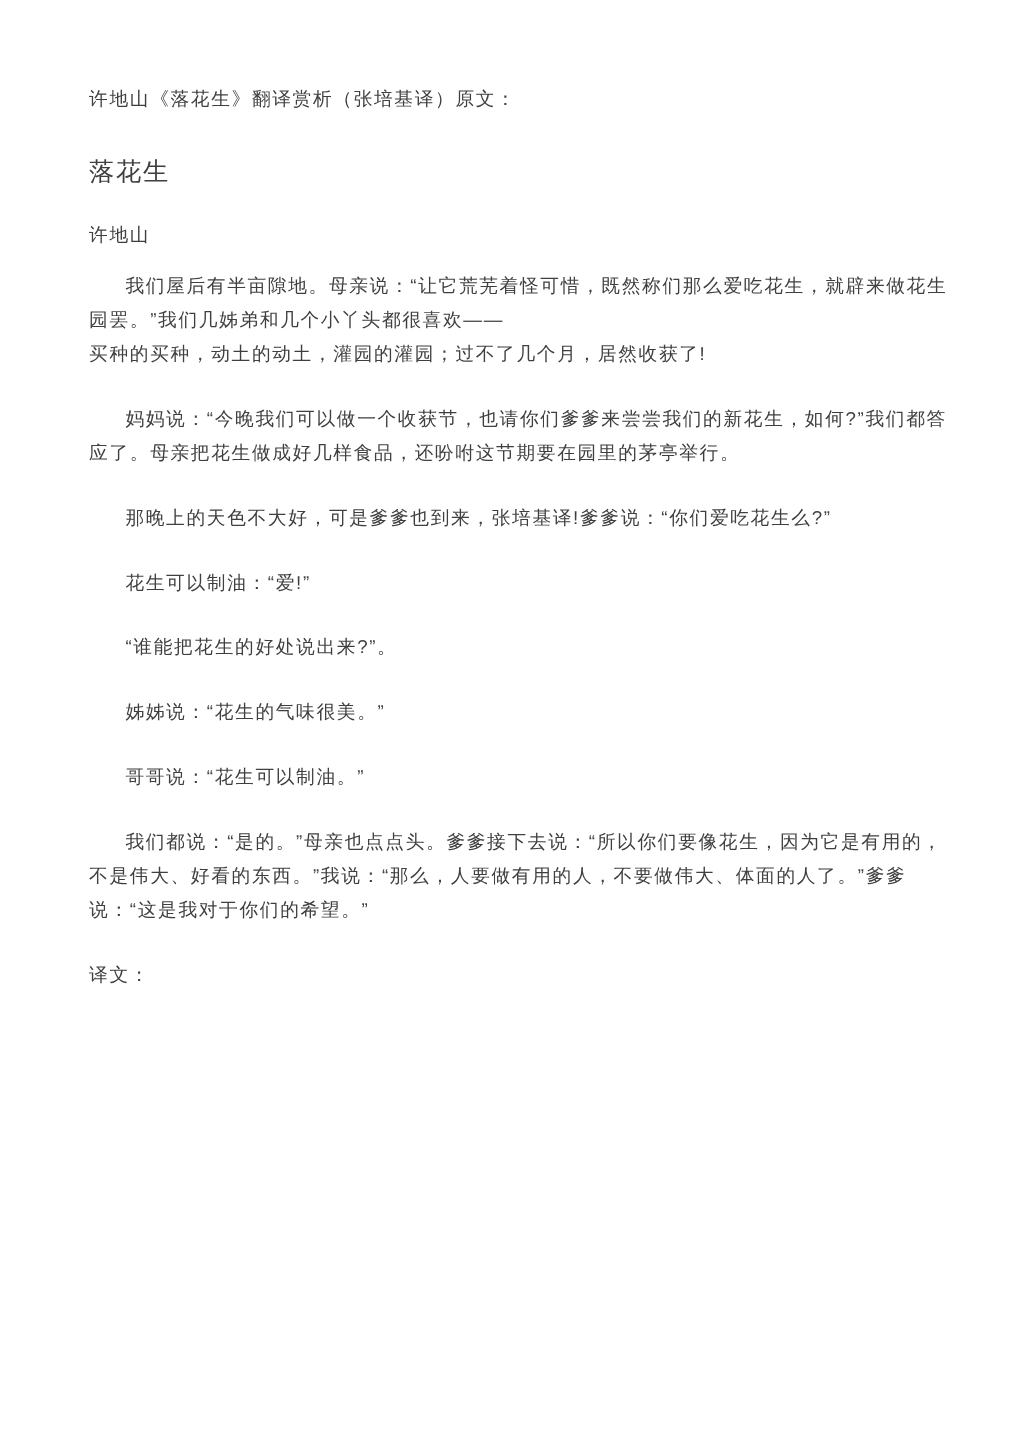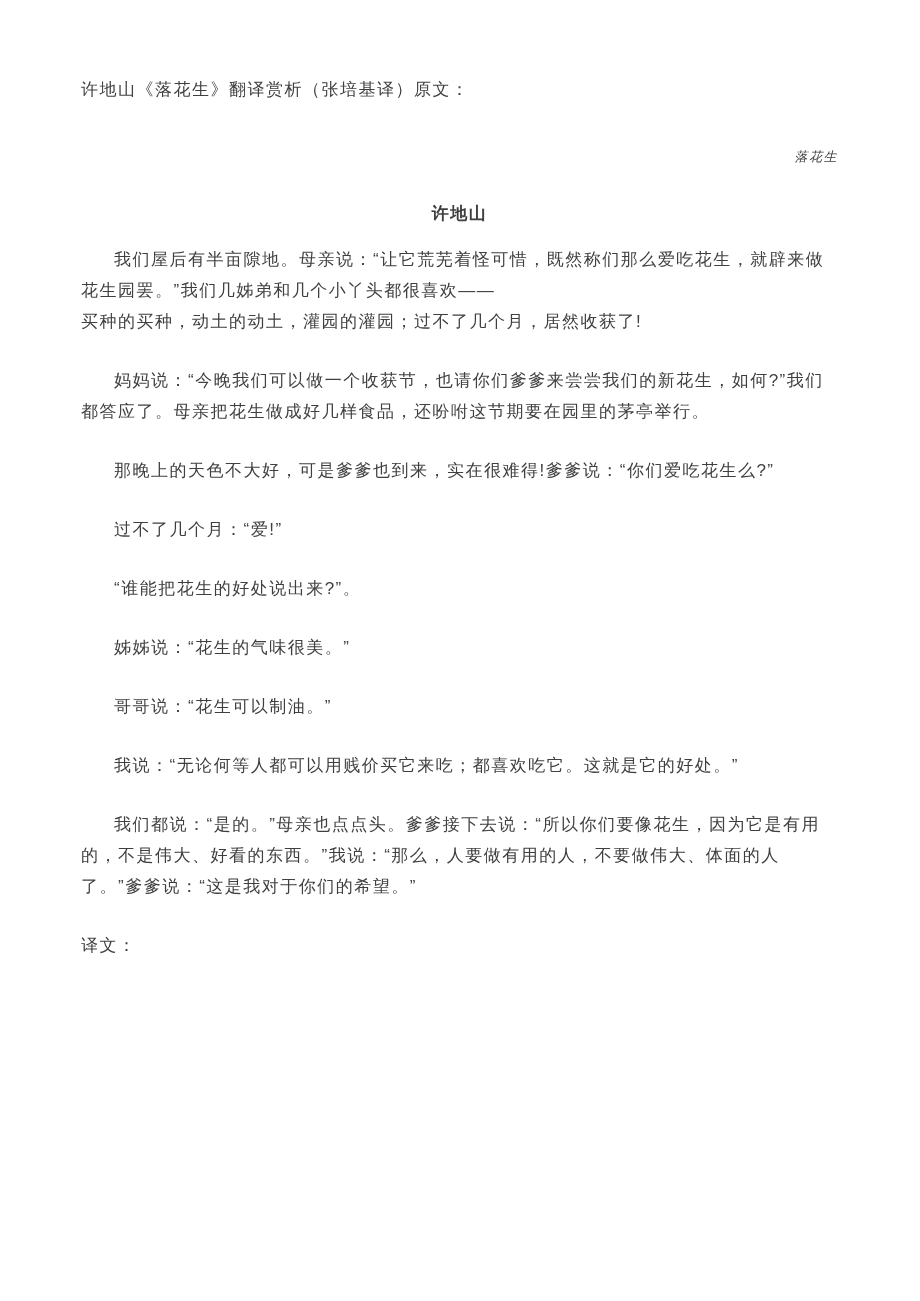--- a/index.html
+++ b/index.html
@@ -5,43 +5,42 @@
   html, body {
     margin: 0;
     padding: 0;
     background: #ffffff;
   }
   .page {
     position: relative;
     width: 920px;
     height: 1301px;
     box-sizing: border-box;
-    padding: 74px 82px 0 81px;
+    padding: 74px 56px 0 81px;
     background: #ffffff;
     color: #3f3f3f;
     font-family: "Liberation Sans", sans-serif;
     font-size: 17px;
     line-height: 31px;
     letter-spacing: 1.5px;
     overflow: hidden;
   }
   .header-line {
     margin: 0 0 36px 0;
   }
   .essay-title {
-    text-align: right;
-    font-size: 13px;
+    text-align: left;
+    font-size: 23px;
     font-weight: normal;
     margin: 0 0 26px 0;
-    font-style: italic;
   }
   .essay-author {
-    text-align: center;
+    text-align: left;
     font-size: 17px;
-    font-weight: bold;
+    font-weight: normal;
     margin: 0 0 15px 0;
   }
   .para {
     margin: 0 0 28px 0;
   }
   .indent-normal { text-indent: 33px; margin-top: 11px; }
   .indent-large  { text-indent: 66px; }
   .footer-label {
     margin: 21px 0 0 0;
   }
@@ -52,23 +51,22 @@
 <div class="page">
   <p class="header-line">许地山《落花生》翻译赏析（张培基译）原文：</p>
 
   <p class="essay-title">落花生</p>
 
   <p class="essay-author">许地山</p>
 
   <div>
       <p class="para indent-normal">我们屋后有半亩隙地。母亲说：“让它荒芜着怪可惜，既然称们那么爱吃花生，就辟来做花生园罢。”我们几姊弟和几个小丫头都很喜欢——<br>买种的买种，动土的动土，灌园的灌园；过不了几个月，居然收获了!</p>
       <p class="para indent-normal">妈妈说：“今晚我们可以做一个收获节，也请你们爹爹来尝尝我们的新花生，如何?”我们都答应了。母亲把花生做成好几样食品，还吩咐这节期要在园里的茅亭举行。</p>
-      <p class="para indent-normal">那晚上的天色不大好，可是爹爹也到来，实在很难得!爹爹说：“你们爱吃花生么?”</p>
-      <p class="para indent-normal">过不了几个月：“爱!”</p>
+      <p class="para indent-normal">那晚上的天色不大好，可是爹爹也到来，张培基译!爹爹说：“你们爱吃花生么?”</p>
+      <p class="para indent-normal">花生可以制油：“爱!”</p>
       <p class="para indent-normal">“谁能把花生的好处说出来?”。</p>
       <p class="para indent-normal">姊姊说：“花生的气味很美。”</p>
       <p class="para indent-normal">哥哥说：“花生可以制油。”</p>
-      <p class="para indent-normal">我说：“无论何等人都可以用贱价买它来吃；都喜欢吃它。这就是它的好处。”</p>
       <p class="para indent-normal">我们都说：“是的。”母亲也点点头。爹爹接下去说：“所以你们要像花生，因为它是有用的，不是伟大、好看的东西。”我说：“那么，人要做有用的人，不要做伟大、体面的人了。”爹爹说：“这是我对于你们的希望。”</p>
     </div>
 
   <p class="footer-label">译文：</p>
 </div>
 
 </body></html>

